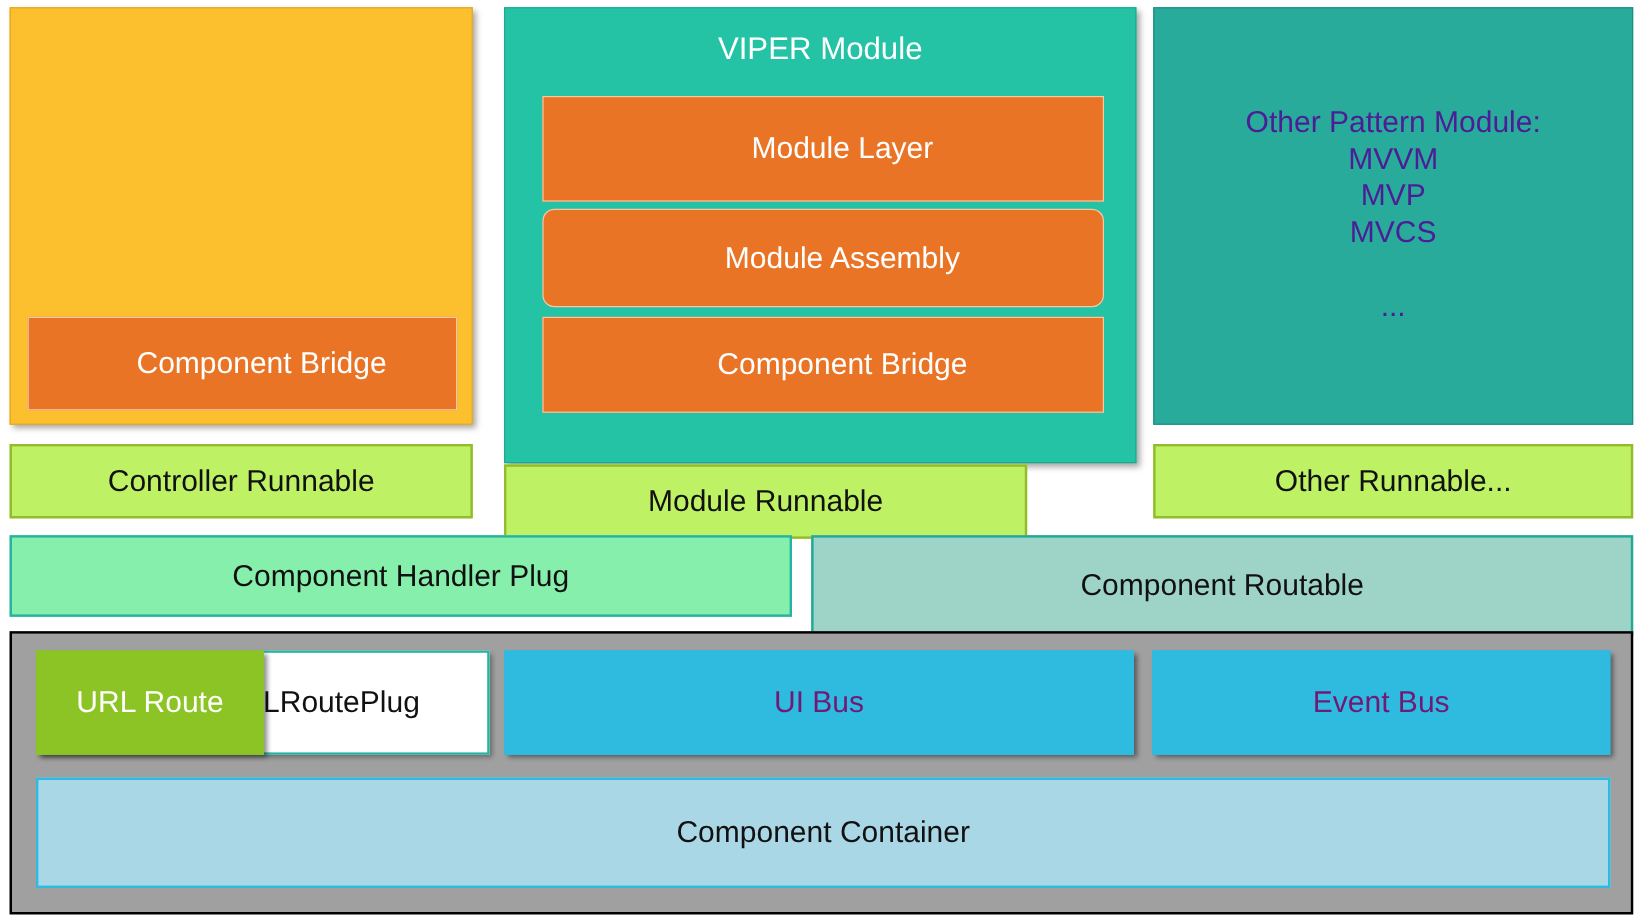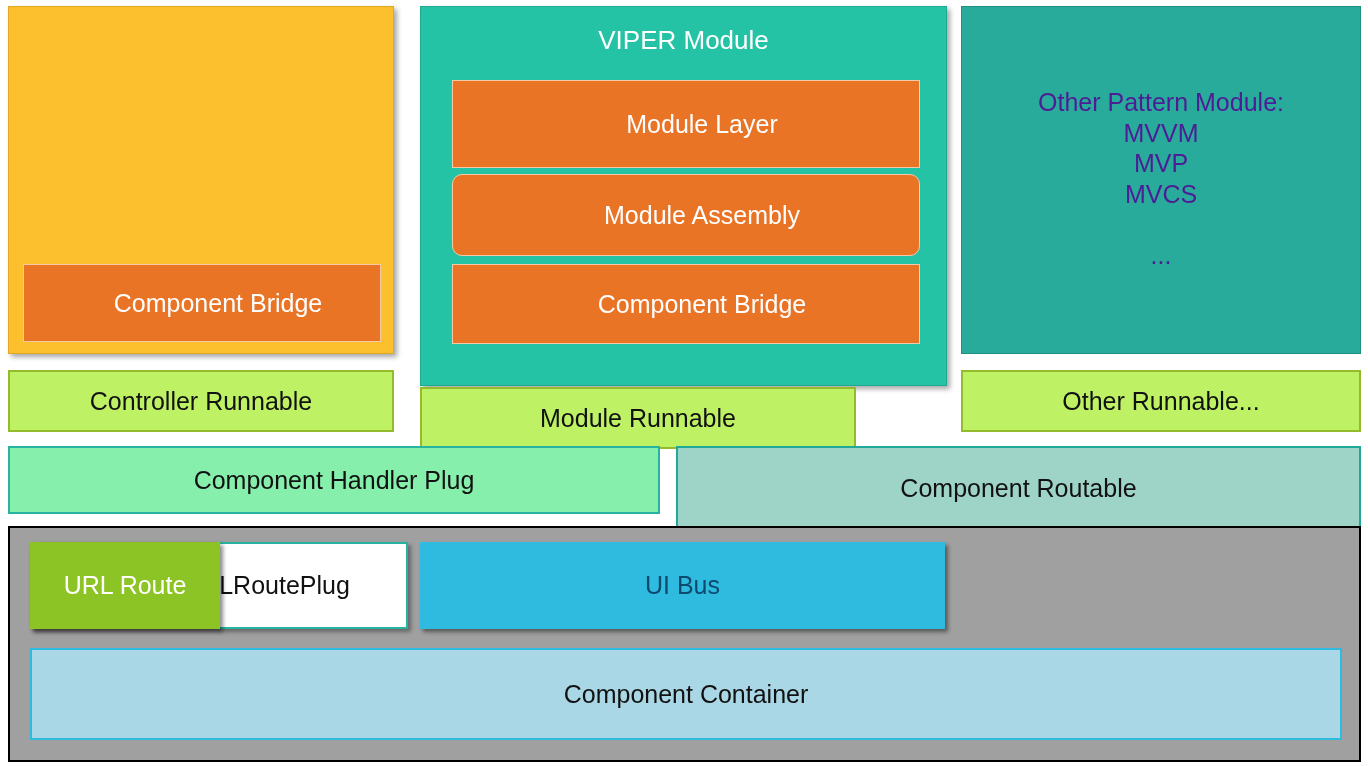--- a/index.html
+++ b/index.html
@@ -92,21 +92,21 @@
   }
 
   
   .platform {
     background: #a0a0a0;
     border: 2px solid #000000;
   }
   .bus {
     background: #2fbbe0;
     border: 1px solid #2fbbe0;
-    color: #0c4a6e;
+    color: #701a75;
     font-size: 25px;
     box-shadow: 3px 3px 4px rgba(0,0,0,0.45);
   }
   .plug-white-sm {
     background: #ffffff;
     border: 2px solid #28b3a0;
     color: #111111;
     font-size: 25px;
     box-shadow: 3px 3px 4px rgba(0,0,0,0.35);
   }
@@ -184,19 +184,22 @@
     </div>
 
     <div class="box url-route" style="left:20px; top:14px; width:190px; height:87px;">
       <span>URL Route</span>
     </div>
 
     <div class="box bus" style="left:410px; top:14px; width:525px; height:87px;">
       <span>UI Bus</span>
     </div>
 
+    <div class="box bus" style="left:950px; top:14px; width:382px; height:87px;">
+      <span>Event Bus</span>
+    </div>
 
     <div class="box container-box" style="left:20px; top:120px; width:1312px; height:92px;">
       <span>Component Container</span>
     </div>
   </div>
 
 </div>
 
 </body></html>

